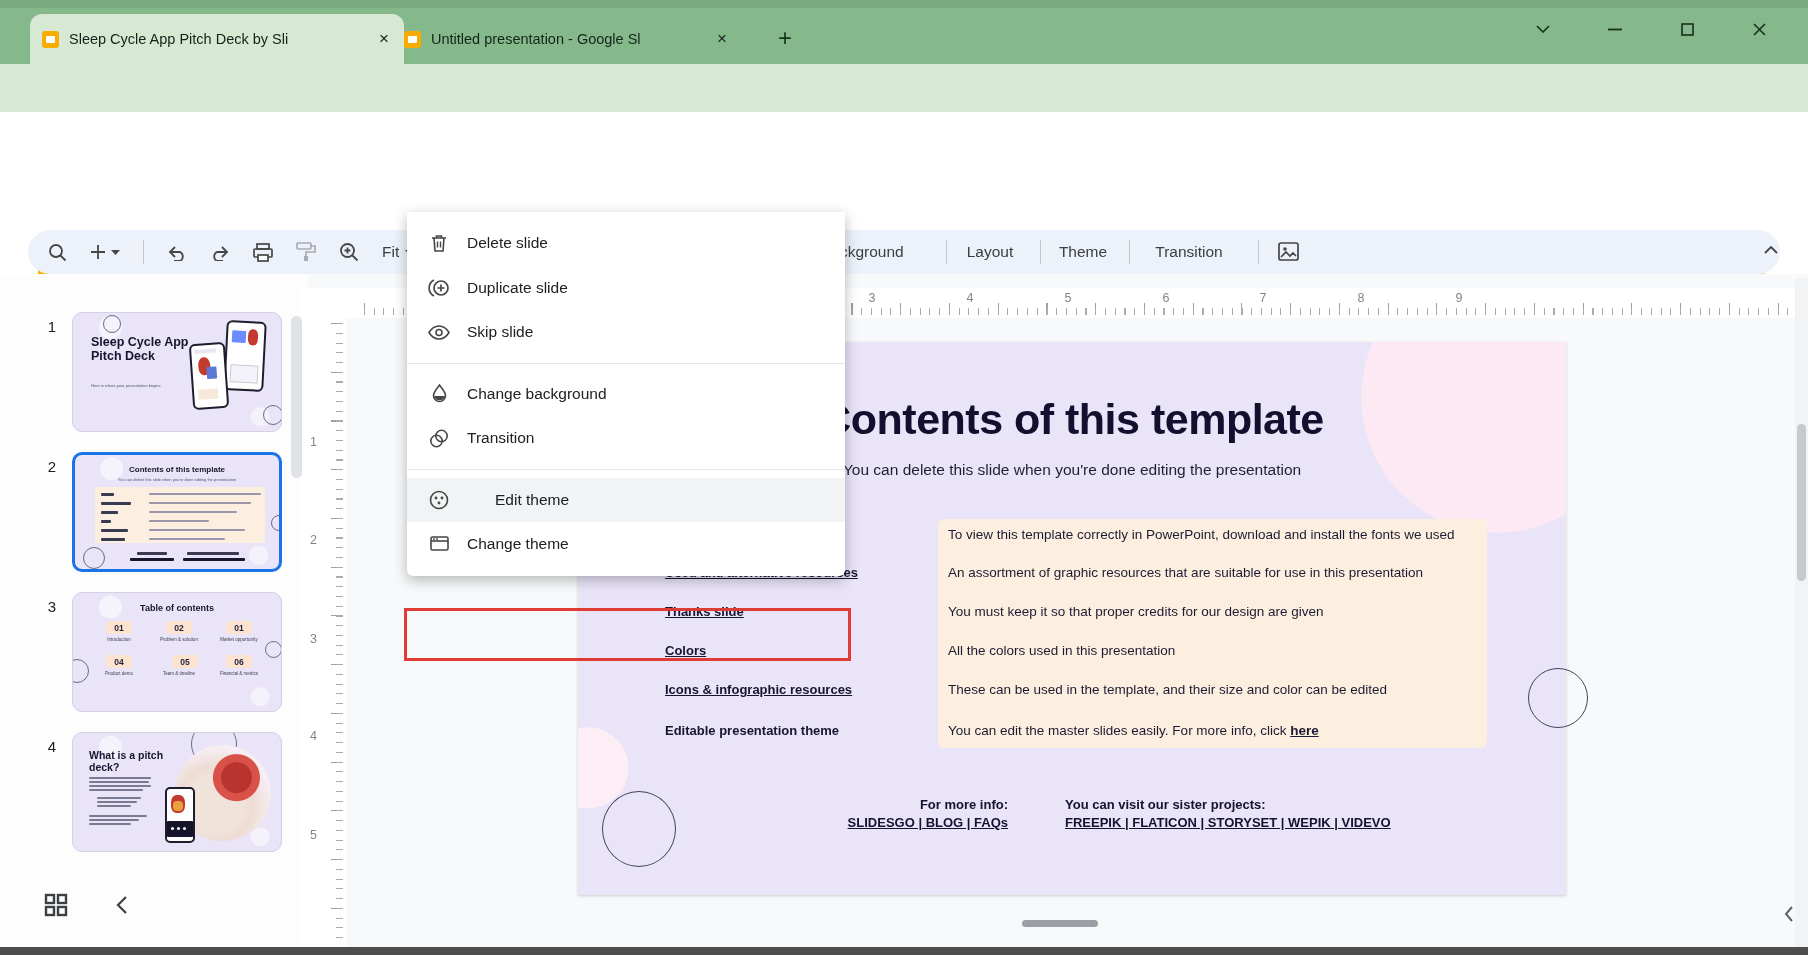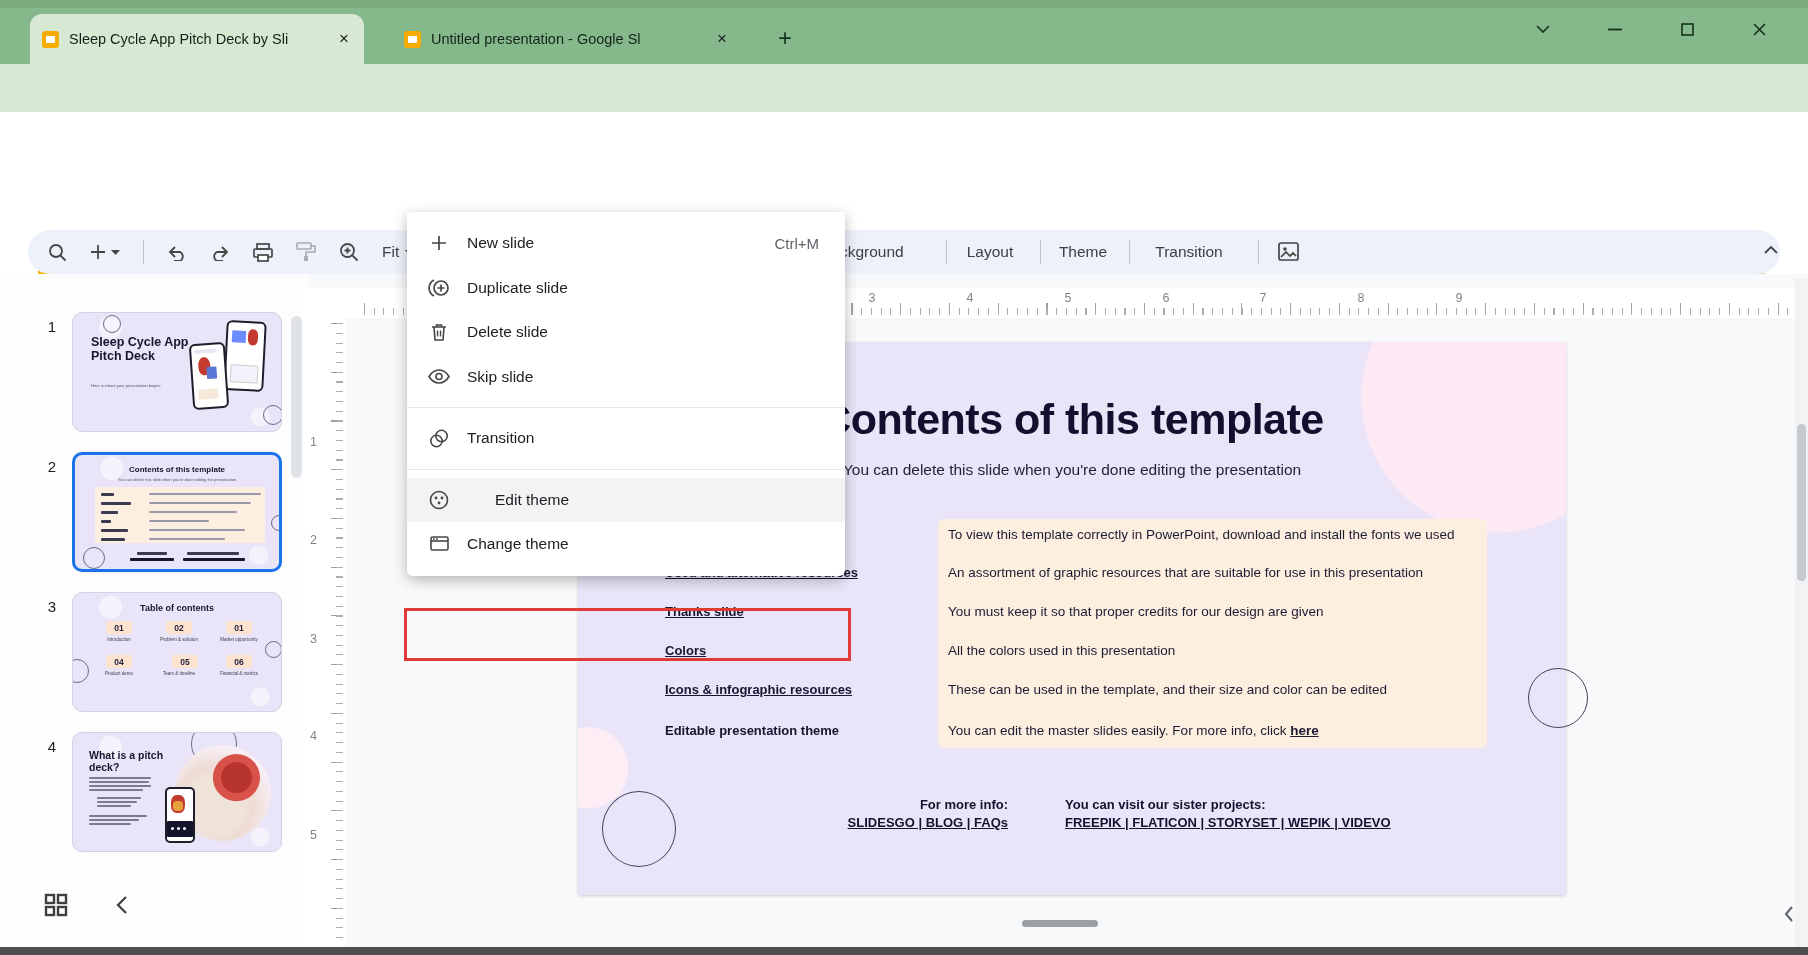--- a/index.html
+++ b/index.html
@@ -7,21 +7,21 @@
        font-family:"Liberation Sans","DejaVu Sans",sans-serif;background:#f8f9fa;
        -webkit-font-smoothing:antialiased;}
   .abs{position:absolute;}
   svg{display:block;}
 
   
   .chrome-top{left:0;top:0;width:1808px;height:64px;background:#85b98b;}
   .chrome-topmost{left:0;top:0;width:1808px;height:8px;background:#79ab7f;}
   .tab{top:14px;height:50px;border-radius:12px 12px 0 0;display:flex;align-items:center;
        gap:10px;padding:0 12px;box-sizing:border-box;font-size:14.5px;color:#14231a;}
-  .tab.active{left:30px;width:334px;background:#d7e9d3;}
+  .tab.active{left:30px;width:374px;background:#d7e9d3;}
   .tab.inactive{left:392px;width:350px;}
   .tab-title{white-space:nowrap;overflow:hidden;flex:1;}
   .tab-close{font-size:17px;color:#222;padding:0 3px;}
   .favicon{width:17px;height:17px;background:#f8ab00;border-radius:3px;flex:0 0 auto;position:relative;}
   .favicon::after{content:"";position:absolute;left:4px;top:5px;width:9px;height:7px;background:#fff;border-radius:1px;}
   .newtab{left:778px;top:24px;font-size:24px;color:#173420;}
   .winctl{top:16px;width:30px;height:26px;display:flex;align-items:center;justify-content:center;}
 
   .addr-row{left:0;top:64px;width:1808px;height:48px;background:#d7e9d3;}
   .nav-ic{top:72px;width:32px;height:32px;display:flex;align-items:center;justify-content:center;}
@@ -579,56 +579,56 @@
       <path d="M8 1L2 8l6 7" stroke="#5f6368" stroke-width="2" fill="none"></path>
     </svg>
 </div>
 <div class="abs vscroll-track"></div>
 <div class="abs vscroll-thumb"></div>
 <div class="abs bottom-strip"></div>
 
 <div class="abs menu">
   <div class="mi">
     <span class="mic">
-        <svg width="16" height="16">
-          <path d="M8 1v14M1 8h14" stroke="#444746" stroke-width="1.7"></path>
-        </svg>
-      </span>
-    <span class="mil">New slide</span>
-    <span class="mis">Ctrl+M</span>
+        <svg width="16" height="19">
+          <path d="M1 4h14M5.5 4V2h5v2M3 4l1 13h8l1-13" fill="none" stroke="#444746" stroke-width="1.6"></path>
+          <path d="M6.5 7.5v6M9.5 7.5v6" stroke="#444746" stroke-width="1.4"></path>
+        </svg>
+      </span>
+    <span class="mil">Delete slide</span>
   </div>
   <div class="mi">
     <span class="mic">
         <svg width="22" height="20">
           <path d="M6 2a9 9 0 0 0 0 16" fill="none" stroke="#444746" stroke-width="1.7"></path>
           <circle cx="13" cy="10" r="7" fill="none" stroke="#444746" stroke-width="1.7"></circle>
           <path d="M13 6.5v7M9.5 10h7" stroke="#444746" stroke-width="1.7"></path>
         </svg>
       </span>
     <span class="mil">Duplicate slide</span>
   </div>
   <div class="mi">
     <span class="mic">
-        <svg width="16" height="19">
-          <path d="M1 4h14M5.5 4V2h5v2M3 4l1 13h8l1-13" fill="none" stroke="#444746" stroke-width="1.6"></path>
-          <path d="M6.5 7.5v6M9.5 7.5v6" stroke="#444746" stroke-width="1.4"></path>
-        </svg>
-      </span>
-    <span class="mil">Delete slide</span>
-  </div>
-  <div class="mi">
-    <span class="mic">
         <svg width="22" height="15">
           <path d="M1 7.5C4 2.5 8 1 11 1s7 1.5 10 6.5C18 12.5 14 14 11 14S4 12.5 1 7.5z" fill="none" stroke="#444746" stroke-width="1.6"></path>
           <circle cx="11" cy="7.5" r="3" fill="none" stroke="#444746" stroke-width="1.6"></circle>
         </svg>
       </span>
     <span class="mil">Skip slide</span>
   </div>
   <div class="mdiv"></div>
+  <div class="mi">
+    <span class="mic">
+        <svg width="15" height="19">
+          <path d="M7.5 1C4.5 5 1.5 8 1.5 11.5a6 6 0 0 0 12 0C13.5 8 10.5 5 7.5 1z" fill="none" stroke="#444746" stroke-width="1.6"></path>
+          <path d="M2 12h11a5.7 5.7 0 0 1-11 0z" fill="#444746"></path>
+        </svg>
+      </span>
+    <span class="mil">Change background</span>
+  </div>
   <div class="mi">
     <span class="mic">
         <svg width="20" height="19">
           <circle cx="12.5" cy="7" r="5.7" fill="none" stroke="#444746" stroke-width="1.6"></circle>
           <circle cx="7.5" cy="12" r="5.7" fill="none" stroke="#444746" stroke-width="1.6"></circle>
         </svg>
       </span>
     <span class="mil">Transition</span>
   </div>
   <div class="mdiv"></div>

